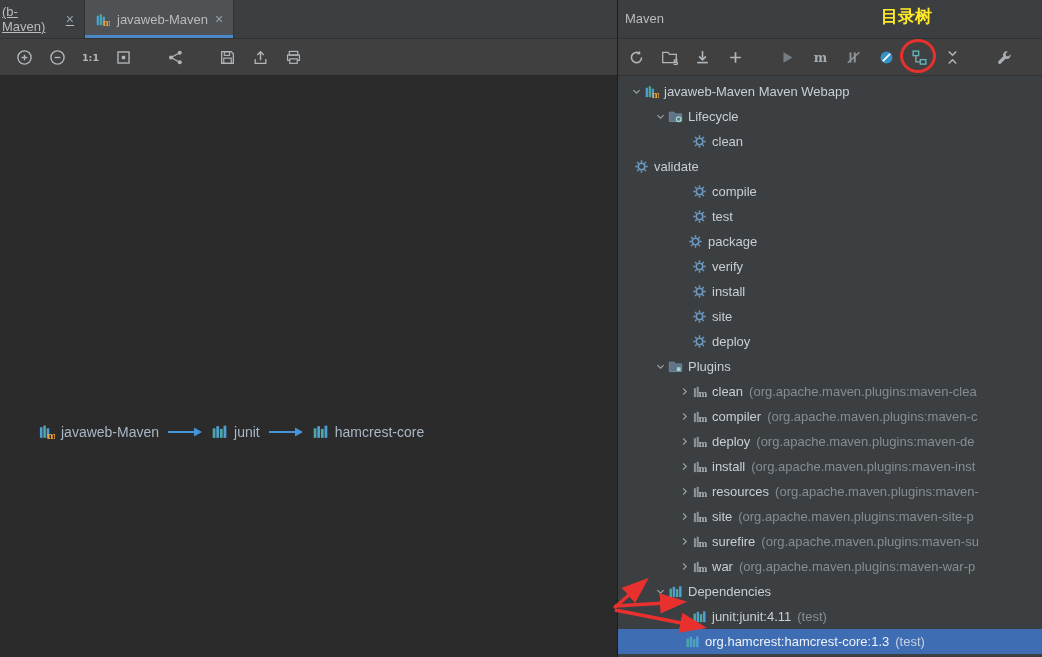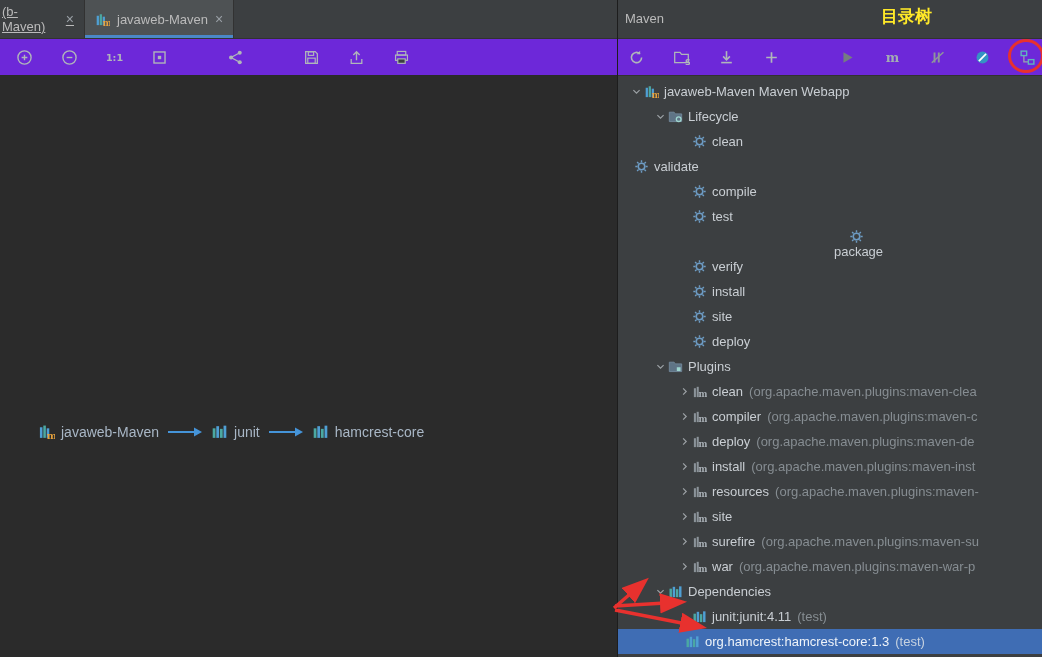--- a/index.html
+++ b/index.html
@@ -9,22 +9,22 @@
 
   
   .left{width:617px;flex:none;display:flex;flex-direction:column;border-right:1px solid #1d1d1d;background:#2b2b2b;}
   .tabbar{height:38px;flex:none;background:#3c3f41;display:flex;align-items:stretch;border-bottom:1px solid #323232;}
   .tab{display:flex;align-items:center;gap:7px;padding:0 10px;color:#bbbbbb;font-size:13px;border-right:1px solid #323232;}
   .tab.partial{width:72px;overflow:hidden;padding-left:2px;flex:none;text-decoration:underline;}
   .tab.active{background:#4e5254;box-shadow:inset 0 -3px 0 #4a88c7;}
   .tab .close{color:#9aa0a6;font-size:14px;line-height:1;}
   .tab .ticon svg{width:15px;height:15px;display:block;}
 
-  .dtoolbar,.rtoolbar{height:36px;flex:none;background:#6d28d9;display:flex;align-items:center;
-       gap:21px;border-bottom:1px solid #2a2a2a;position:relative;}
+  .dtoolbar,.rtoolbar{height:36px;flex:none;background:#404040;display:flex;align-items:center;
+       gap:9px;border-bottom:1px solid #2a2a2a;position:relative;}
   .dtoolbar{padding-left:12px;}
   .rtoolbar{padding-left:6px;border-bottom:1px solid #323232;}
   .tbtn{width:24px;height:24px;flex:none;display:flex;align-items:center;justify-content:center;
         color:#b0b6ba;border-radius:3px;position:relative;}
   .tbtn svg{width:17px;height:17px;display:block;}
   .tsep{width:10px;flex:none;}
 
   .diagram{flex:1;background:#2b2b2b;position:relative;overflow:hidden;}
   .chain{position:absolute;left:38px;top:347px;display:flex;align-items:center;gap:8px;}
   .node{display:flex;align-items:center;gap:6px;color:#a9b7c6;font-size:14px;white-space:nowrap;}
@@ -328,21 +328,21 @@
           <span class="ticon">
             <svg viewBox="0 0 16 16">
               <g stroke="#6d9bc3" stroke-width="1.5">
                 <path d="M8 1.4v2.2M8 12.4v2.2M1.4 8h2.2M12.4 8h2.2M3.3 3.3l1.6 1.6M11.1 11.1l1.6 1.6M12.7 3.3l-1.6 1.6M4.9 11.1l-1.6 1.6"></path>
               </g>
               <circle cx="8" cy="8" r="3.5" fill="none" stroke="#6d9bc3" stroke-width="1.7"></circle>
             </svg>
           </span>
           <span class="lbl">test</span>
         </div>
-        <div class="trow" style="padding-left: 54px; flex-direction: column;">
+        <div class="trow" style="padding-left: 54px;">
           <span class="chev"></span>
           <span class="ticon">
             <svg viewBox="0 0 16 16">
               <g stroke="#6d9bc3" stroke-width="1.5">
                 <path d="M8 1.4v2.2M8 12.4v2.2M1.4 8h2.2M12.4 8h2.2M3.3 3.3l1.6 1.6M11.1 11.1l1.6 1.6M12.7 3.3l-1.6 1.6M4.9 11.1l-1.6 1.6"></path>
               </g>
               <circle cx="8" cy="8" r="3.5" fill="none" stroke="#6d9bc3" stroke-width="1.7"></circle>
             </svg>
           </span>
           <span class="lbl">package</span>
@@ -496,20 +496,21 @@
             </svg>
           </span>
           <span class="ticon">
             <svg viewBox="0 0 16 16">
               <rect x="2" y="4.5" width="2.2" height="9.5" fill="#8b9399"></rect>
               <rect x="5" y="3" width="2.2" height="11" fill="#8b9399"></rect>
               <text x="11.6" y="14.2" text-anchor="middle" font-size="9" font-weight="bold" fill="#aab1b7" font-family="DejaVu Serif,serif">m</text>
             </svg>
           </span>
           <span class="lbl">site</span>
+          <span class="sfx">(org.apache.maven.plugins:maven-site-p</span>
         </div>
         <div class="trow" style="padding-left: 58px;">
           <span class="chev">
             <svg viewBox="0 0 16 16">
               <path d="M6 3.5l4.5 4.5L6 12.5" fill="none" stroke="#9da2a6" stroke-width="1.7"></path>
             </svg>
           </span>
           <span class="ticon">
             <svg viewBox="0 0 16 16">
               <rect x="2" y="4.5" width="2.2" height="9.5" fill="#8b9399"></rect>

